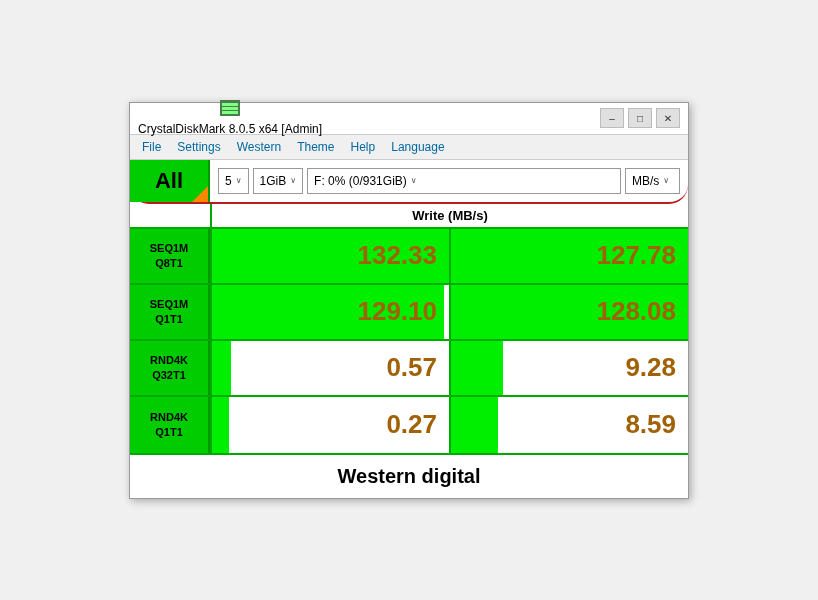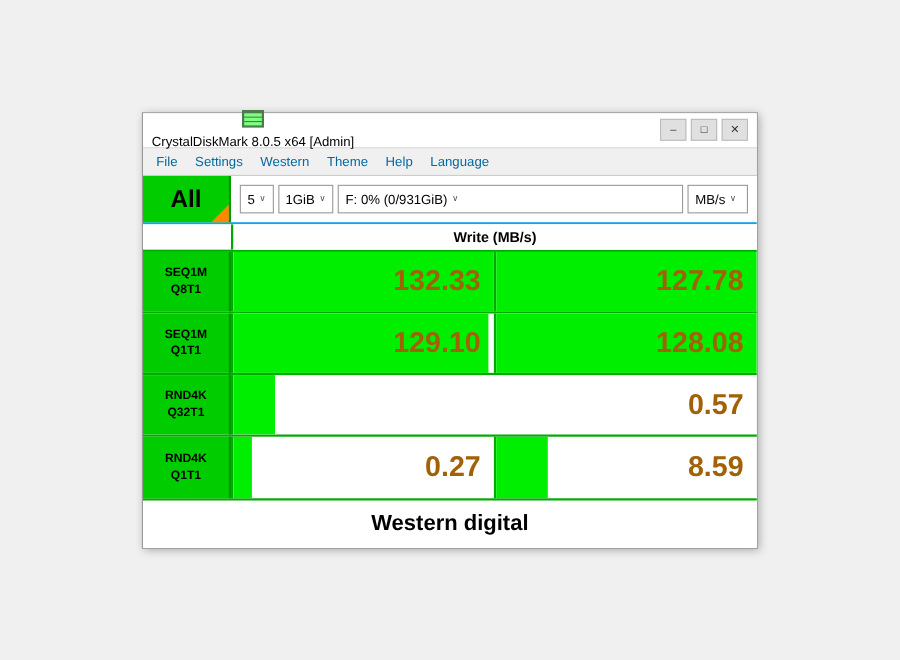--- a/index.html
+++ b/index.html
@@ -92,22 +92,23 @@
     }
 
     .main-content {
       background: #ffffff;
       padding: 0;
     }
 
     .top-controls {
       display: flex;
       align-items: stretch;
-      border-bottom: 2px solid #0ea5e9;
-      background: #ffffff;
+      border-bottom: 2px solid #b91c1c;
+      background: #ffffff;
+      border-radius: 19px;
     }
 
     .all-btn {
       background: #00cc00;
       color: #000;
       font-weight: bold;
       font-size: 22px;
       padding: 8px 20px;
       min-width: 80px;
       display: flex;
@@ -340,20 +341,24 @@
       </div>
     </div>
         <div class="data-row">
       <div class="row-label">
         <span>RND4K<br>Q32T1</span>
       </div>
       <div class="read-cell">
         <div class="bar" style="width:8%"></div>
         <span class="cell-value">0.57</span>
       </div>
+      <div class="write-cell">
+        <div class="bar" style="width:22%"></div>
+        <span class="cell-value">9.28</span>
+      </div>
     </div>
         <div class="data-row">
       <div class="row-label">
         <span>RND4K<br>Q1T1</span>
       </div>
       <div class="read-cell">
         <div class="bar" style="width:7%"></div>
         <span class="cell-value">0.27</span>
       </div>
       <div class="write-cell">

